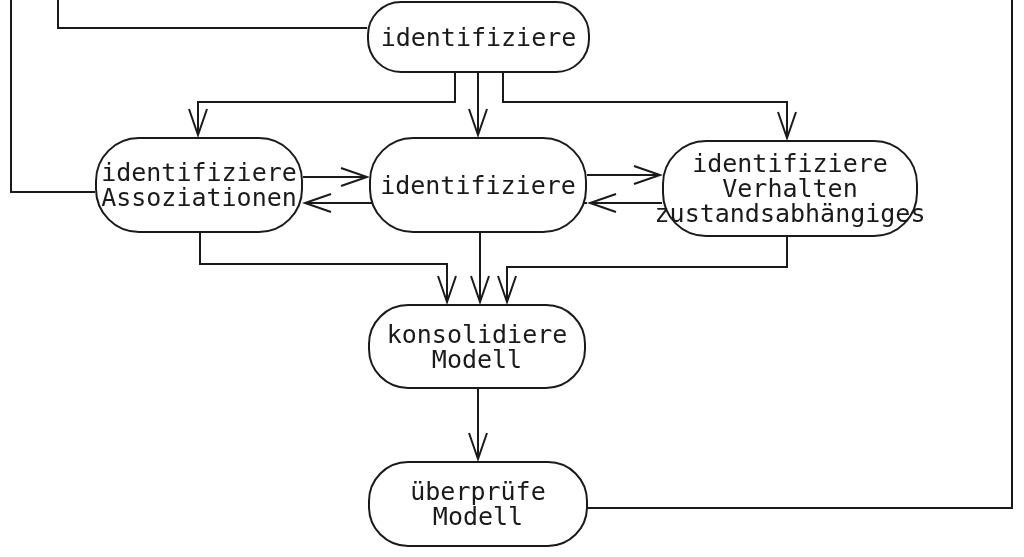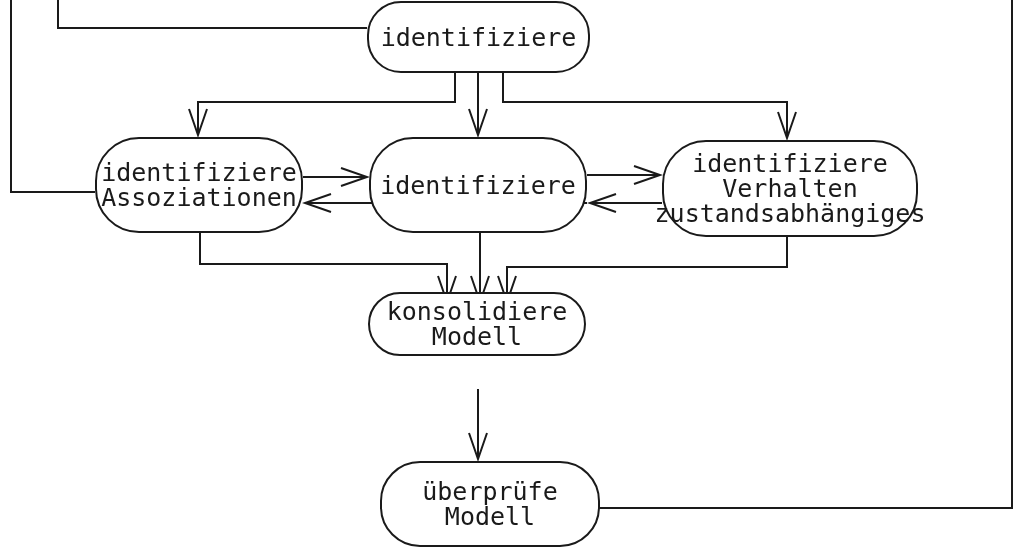--- a/index.html
+++ b/index.html
@@ -43,22 +43,22 @@
     font-size: 25px;
     line-height: 25px;
     white-space: nowrap;
   }
   .node span { display: block; }
 
   #node-interaktionen { left: 367px; top:   1px; width: 223px; height: 72px; border-radius: 34px; }
   #node-assoziationen { left:  95px; top: 137px; width: 208px; height: 96px; border-radius: 44px; }
   #node-attribute     { left: 369px; top: 137px; width: 218px; height: 96px; border-radius: 44px; }
   #node-verhalten     { left: 662px; top: 140px; width: 256px; height: 97px; border-radius: 44px; }
-  #node-konsolidiere  { left: 368px; top: 292px; width: 218px; height: 64px; border-radius: 40px; }
-  #node-ueberpruefe   { left: 380px; top: 461px; width: 220px; height: 86px; border-radius: 40px; }
+  #node-konsolidiere  { left: 368px; top: 304px; width: 218px; height: 85px; border-radius: 40px; }
+  #node-ueberpruefe   { left: 368px; top: 461px; width: 220px; height: 86px; border-radius: 40px; }
 </style>
 </head>
 <body>
 
 <div class="stage">
 
   <svg class="wires" viewBox="0 0 1024 557" xmlns="http://www.w3.org/2000/svg">
     <defs>
       <marker id="arrow" markerUnits="userSpaceOnUse" markerWidth="30" markerHeight="22" refX="27" refY="10" orient="auto">
         <path d="M1,1 L27,10 L1,19" fill="none" stroke="#1a1a1a" stroke-width="2"></path>

